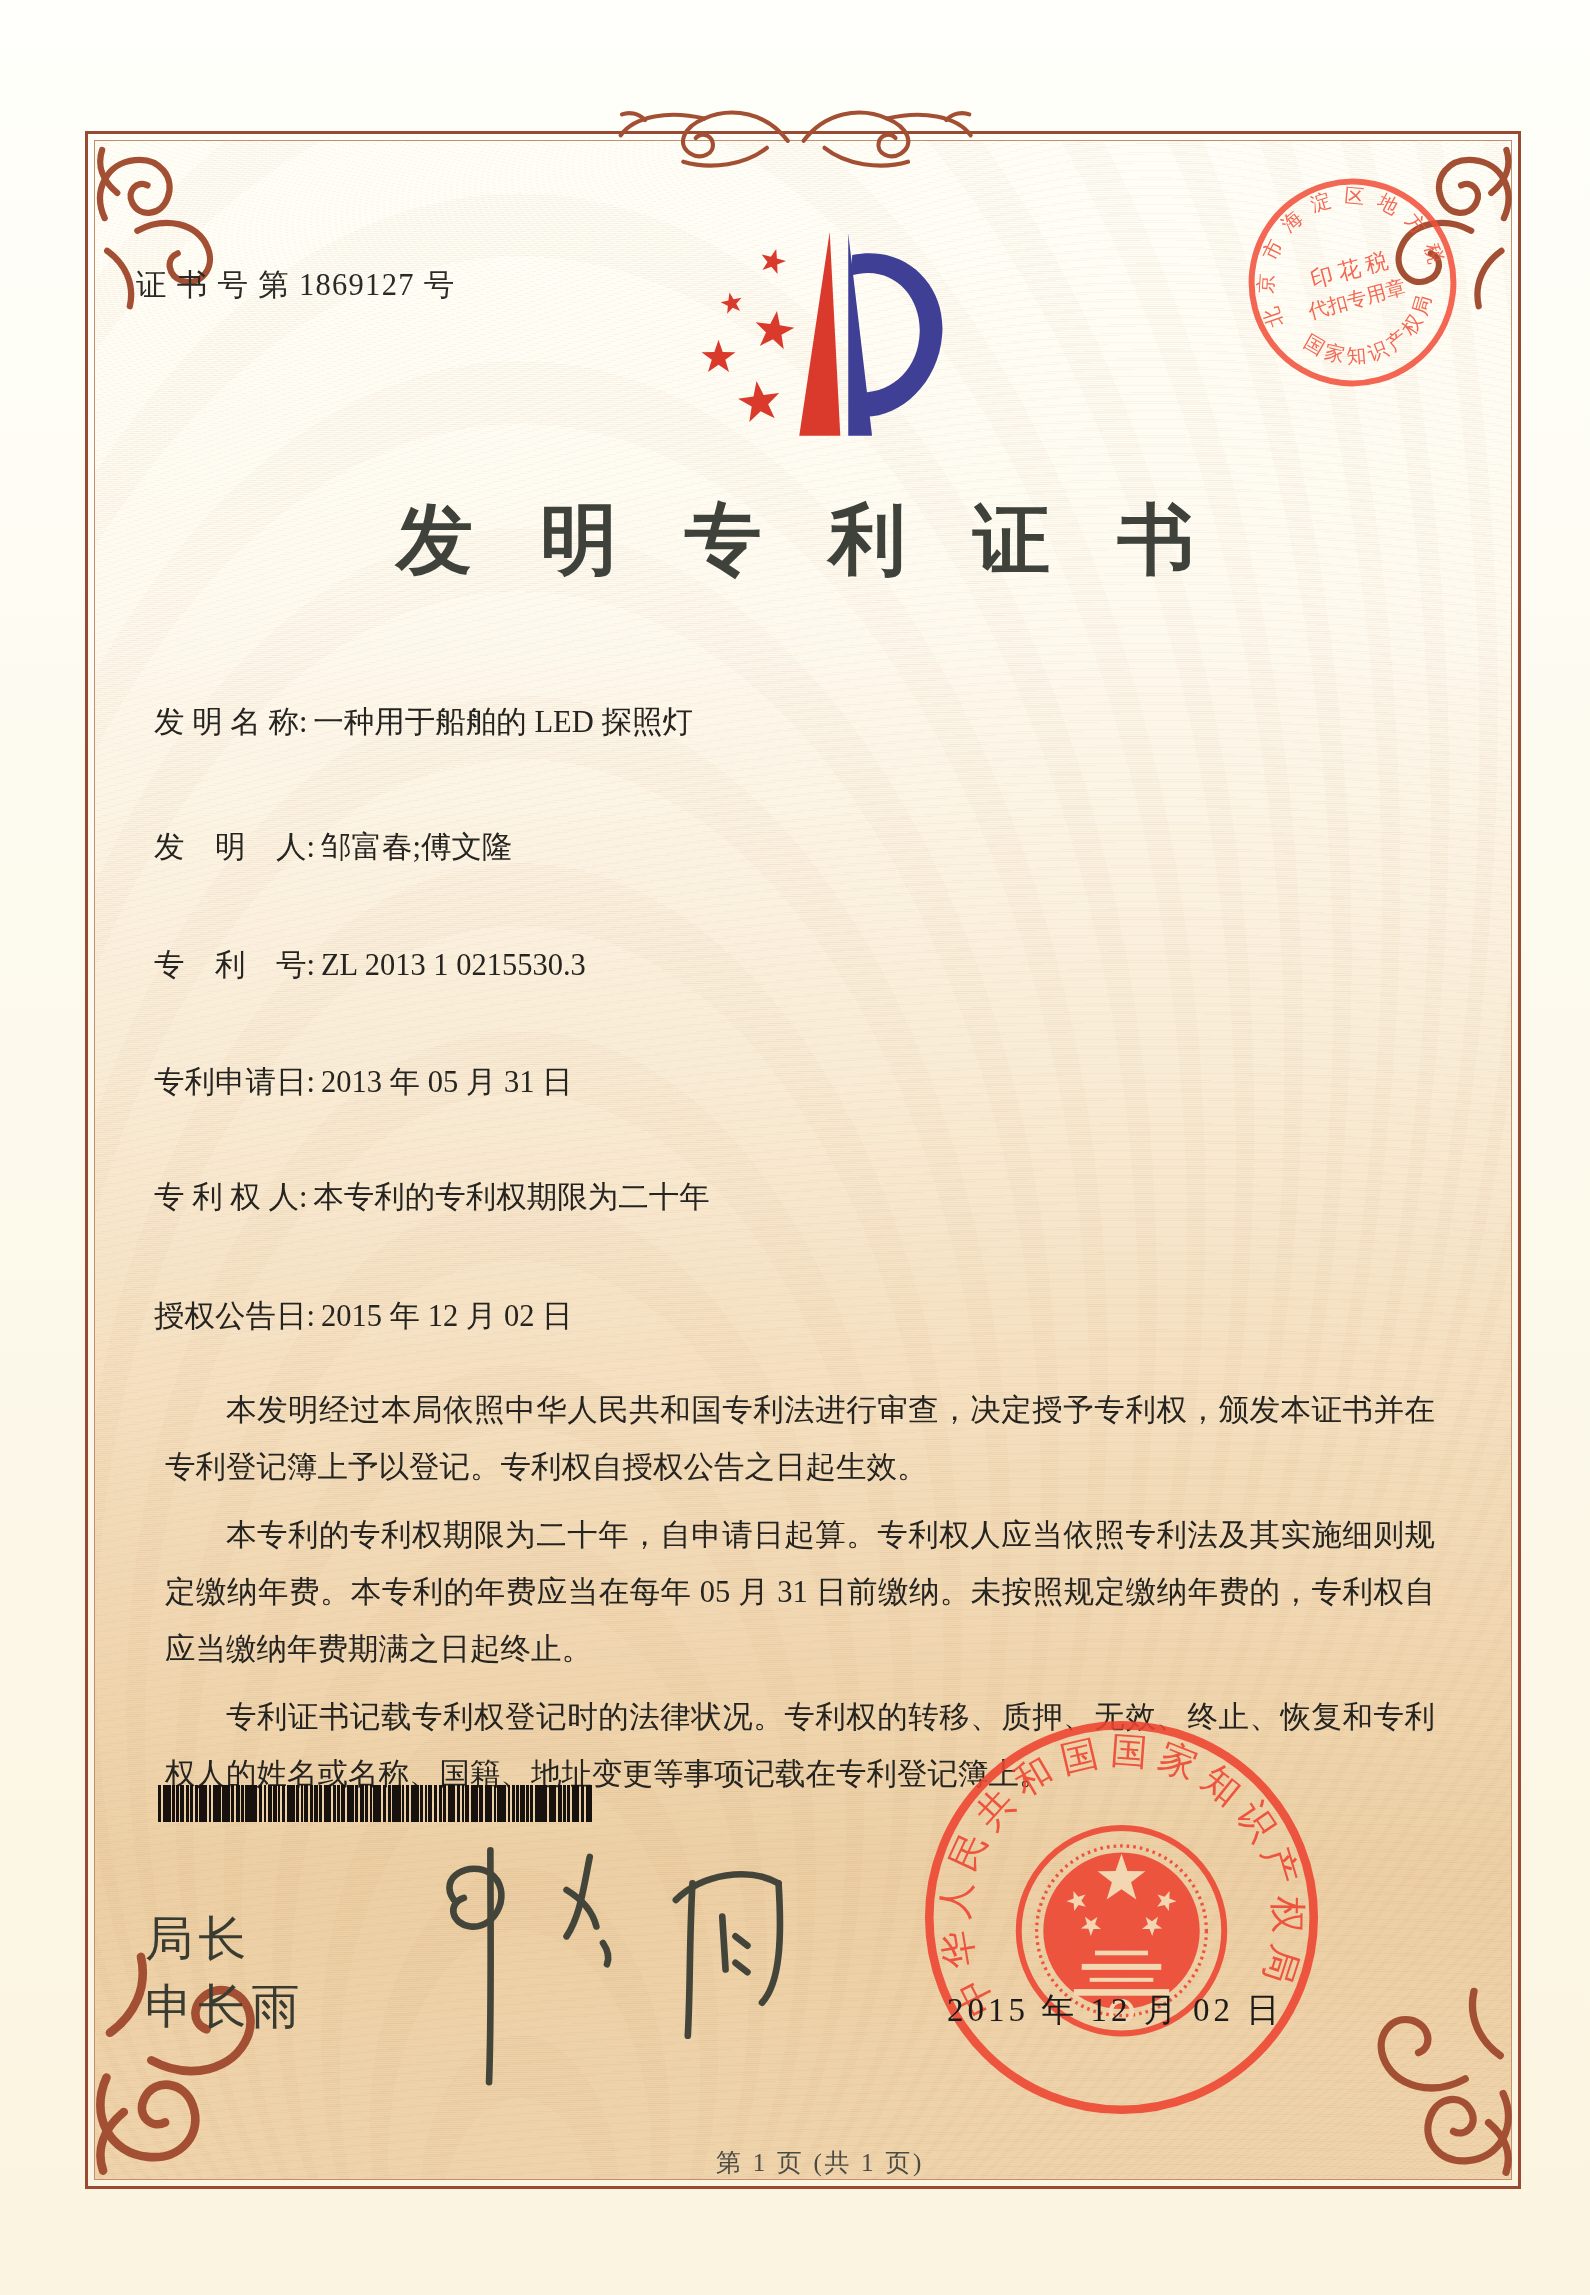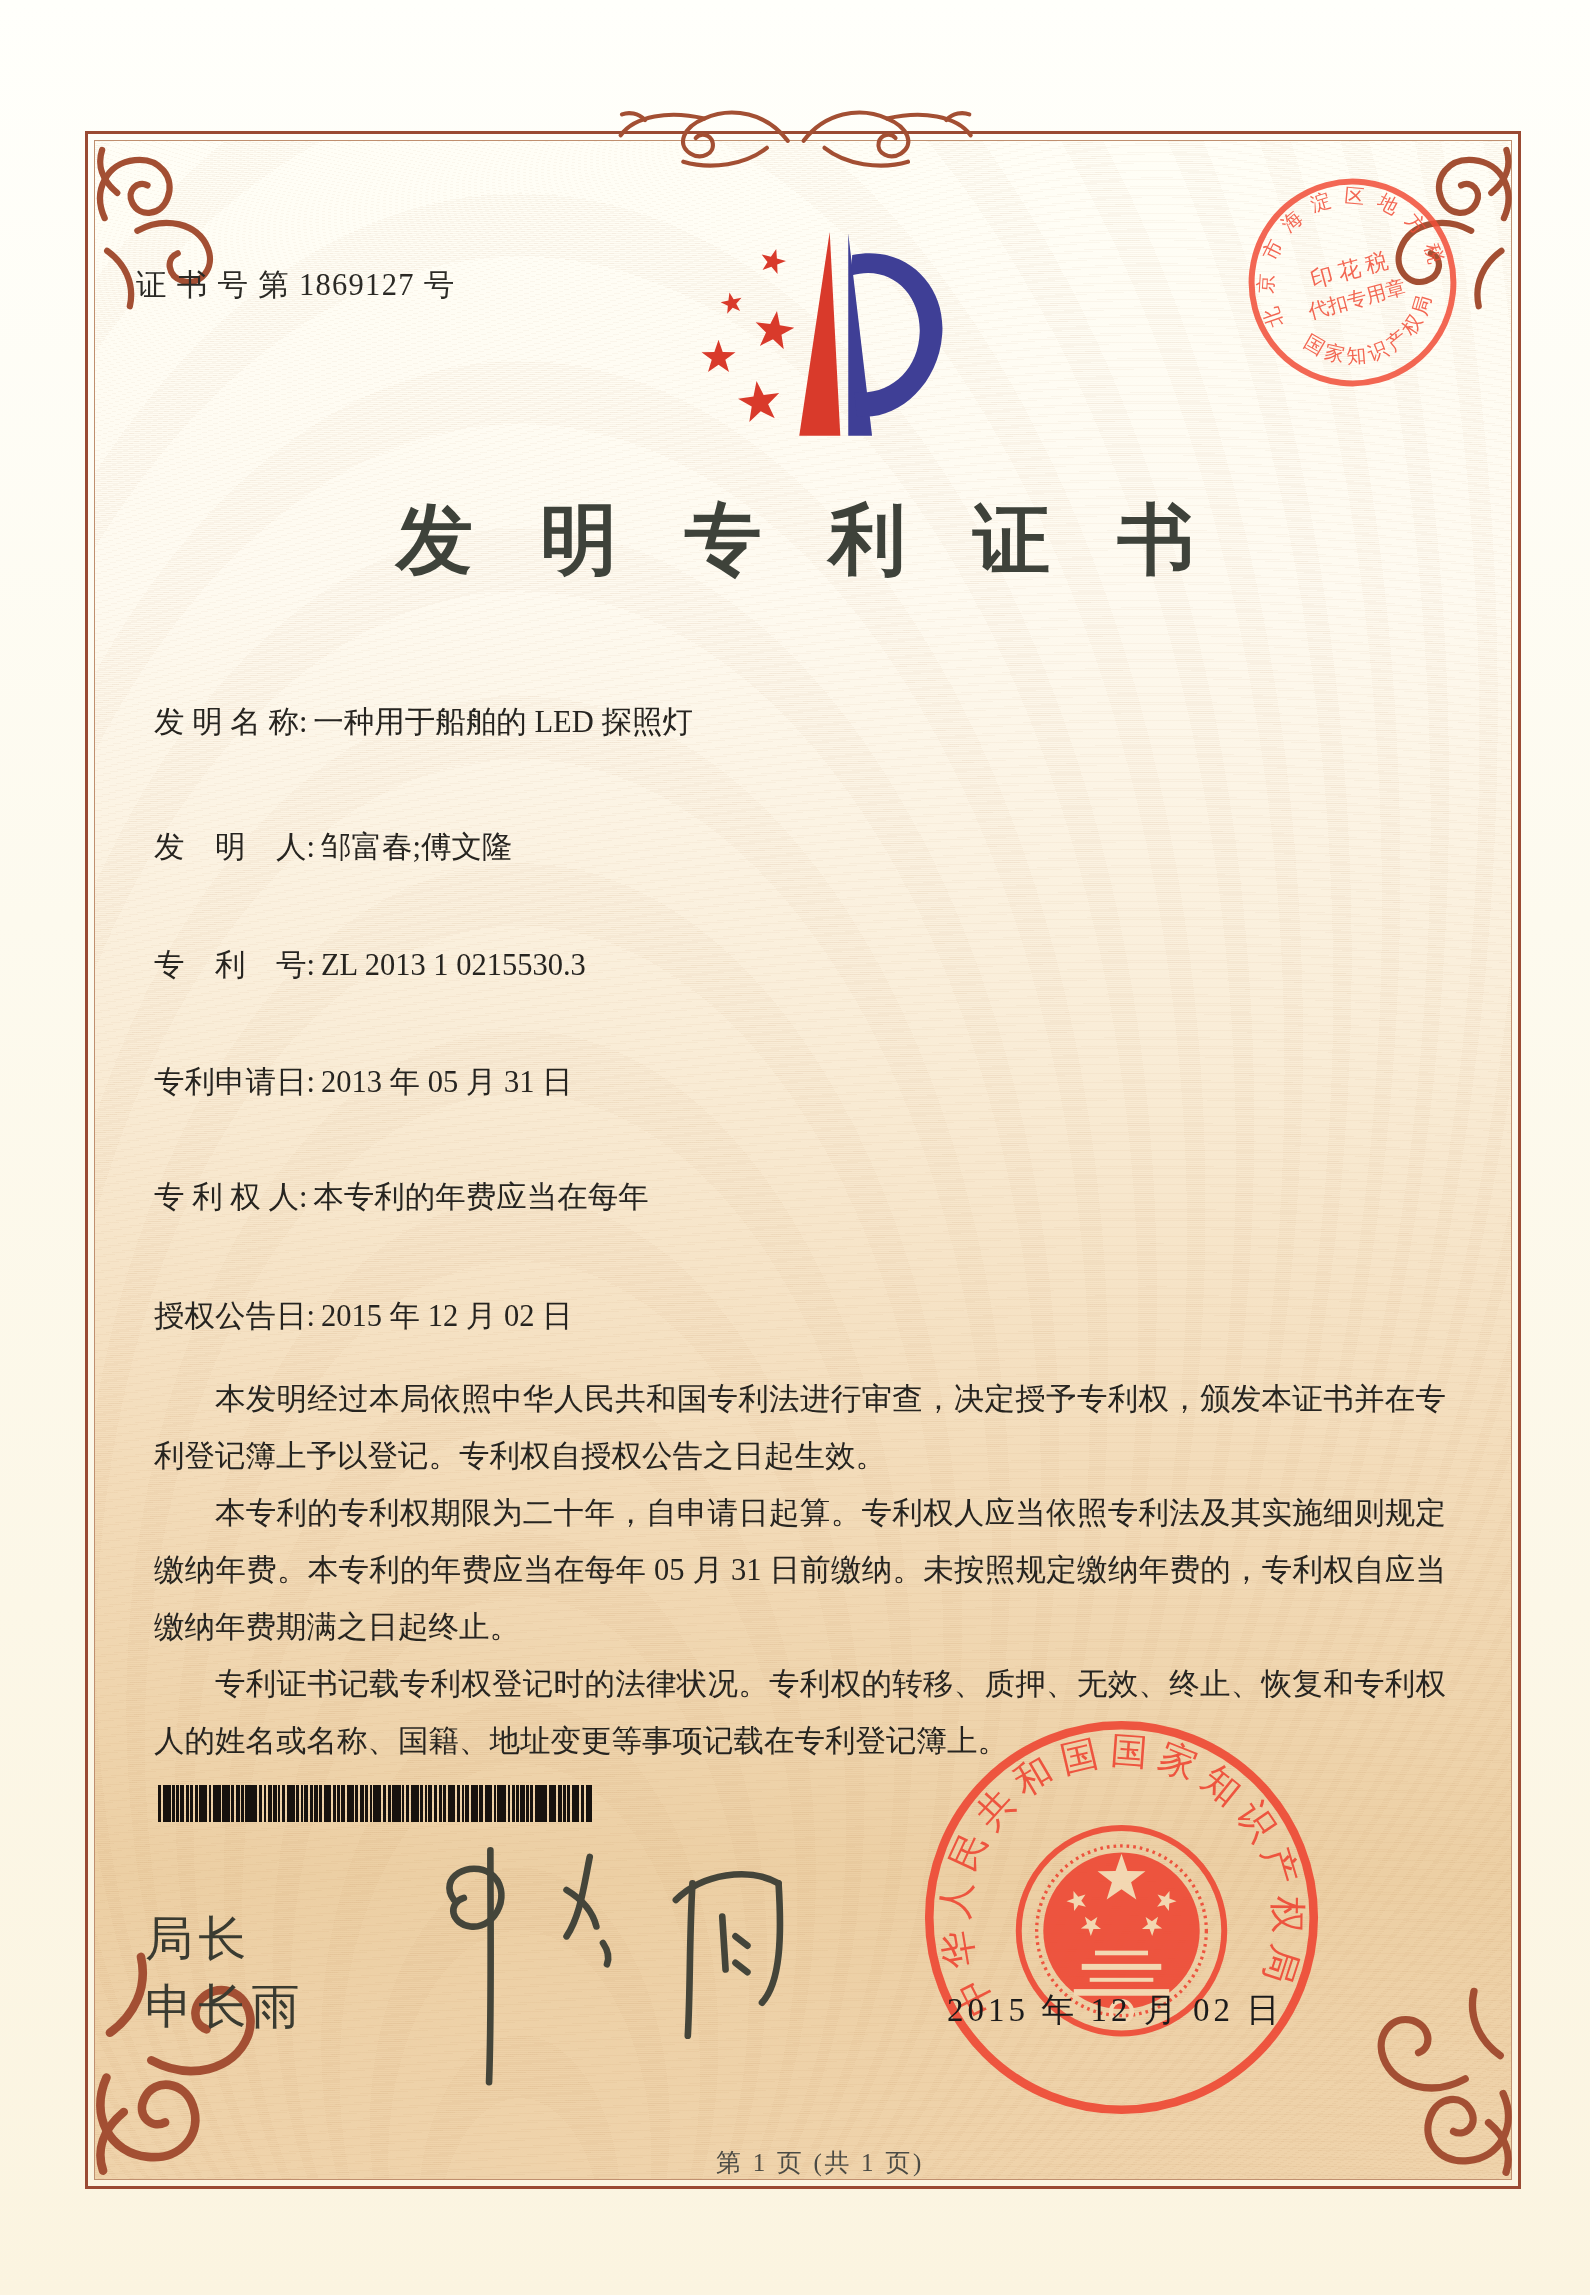--- a/index.html
+++ b/index.html
@@ -24,21 +24,21 @@
   }
   .abs{position:absolute;}
   .cert-no{left:136px;top:265px;font-size:30.5px;letter-spacing:1.3px;white-space:pre;color:#2b2a26;}
   .title{left:0;width:100%;top:489px;text-align:center;font-size:77px;color:#3e423a;
          letter-spacing:24px;text-indent:24px;white-space:pre;font-weight:700;}
   .field{left:154px;width:1300px;display:flex;align-items:flex-end;font-size:30.5px;line-height:37px;}
   .f-label{white-space:pre;flex:0 0 auto;}
   .f-value{white-space:pre;margin-left:6px;}
   .f0{top:704px;} .f1{top:829px;} .f2{top:947px;} .f3{top:1064px;} .f4{top:1179px;} .f5{top:1298px;}
   .paras{left:154px;top:1371px;width:1292px;font-size:30.5px;line-height:57px;text-align:justify;}
-  .paras p{margin:0;text-indent:61px;}
+  .paras p{margin:11px;text-indent:61px;}
   .barcode{
     left:158px;top:1785px;width:434px;height:37px;
     background:
       repeating-linear-gradient(90deg,#17120e 0 2.7px,rgba(0,0,0,0) 2.7px 4.6px),
       repeating-linear-gradient(90deg,#17120e 0 2px,rgba(0,0,0,0) 2px 7.3px),
       repeating-linear-gradient(90deg,#17120e 0 1.3px,rgba(0,0,0,0) 1.3px 11.3px);
   }
   .officer{left:145px;font-size:48px;letter-spacing:5.3px;color:#3a3b31;font-weight:normal;
            font-family:"Liberation Sans","DejaVu Sans",sans-serif;}
   .officer.title-row{top:1907px;}
@@ -124,21 +124,21 @@
 <div class="abs field f2">
   <span class="f-label">专　利　号:</span>
   <span class="f-value">ZL 2013 1 0215530.3</span>
 </div>
 <div class="abs field f3">
   <span class="f-label">专利申请日:</span>
   <span class="f-value">2013 年 05 月 31 日</span>
 </div>
 <div class="abs field f4">
   <span class="f-label">专 利 权 人:</span>
-  <span class="f-value">本专利的年费应当在每年</span>
+  <span class="f-value">本专利的专利权期限为二十年</span>
 </div>
 <div class="abs field f5">
   <span class="f-label">授权公告日:</span>
   <span class="f-value">2015 年 12 月 02 日</span>
 </div>
 
 <div class="abs paras">
   <p>本发明经过本局依照中华人民共和国专利法进行审查，决定授予专利权，颁发本证书并在专利登记簿上予以登记。专利权自授权公告之日起生效。</p>
   <p>本专利的专利权期限为二十年，自申请日起算。专利权人应当依照专利法及其实施细则规定缴纳年费。本专利的年费应当在每年 05 月 31 日前缴纳。未按照规定缴纳年费的，专利权自应当缴纳年费期满之日起终止。</p>
   <p>专利证书记载专利权登记时的法律状况。专利权的转移、质押、无效、终止、恢复和专利权人的姓名或名称、国籍、地址变更等事项记载在专利登记簿上。</p>

